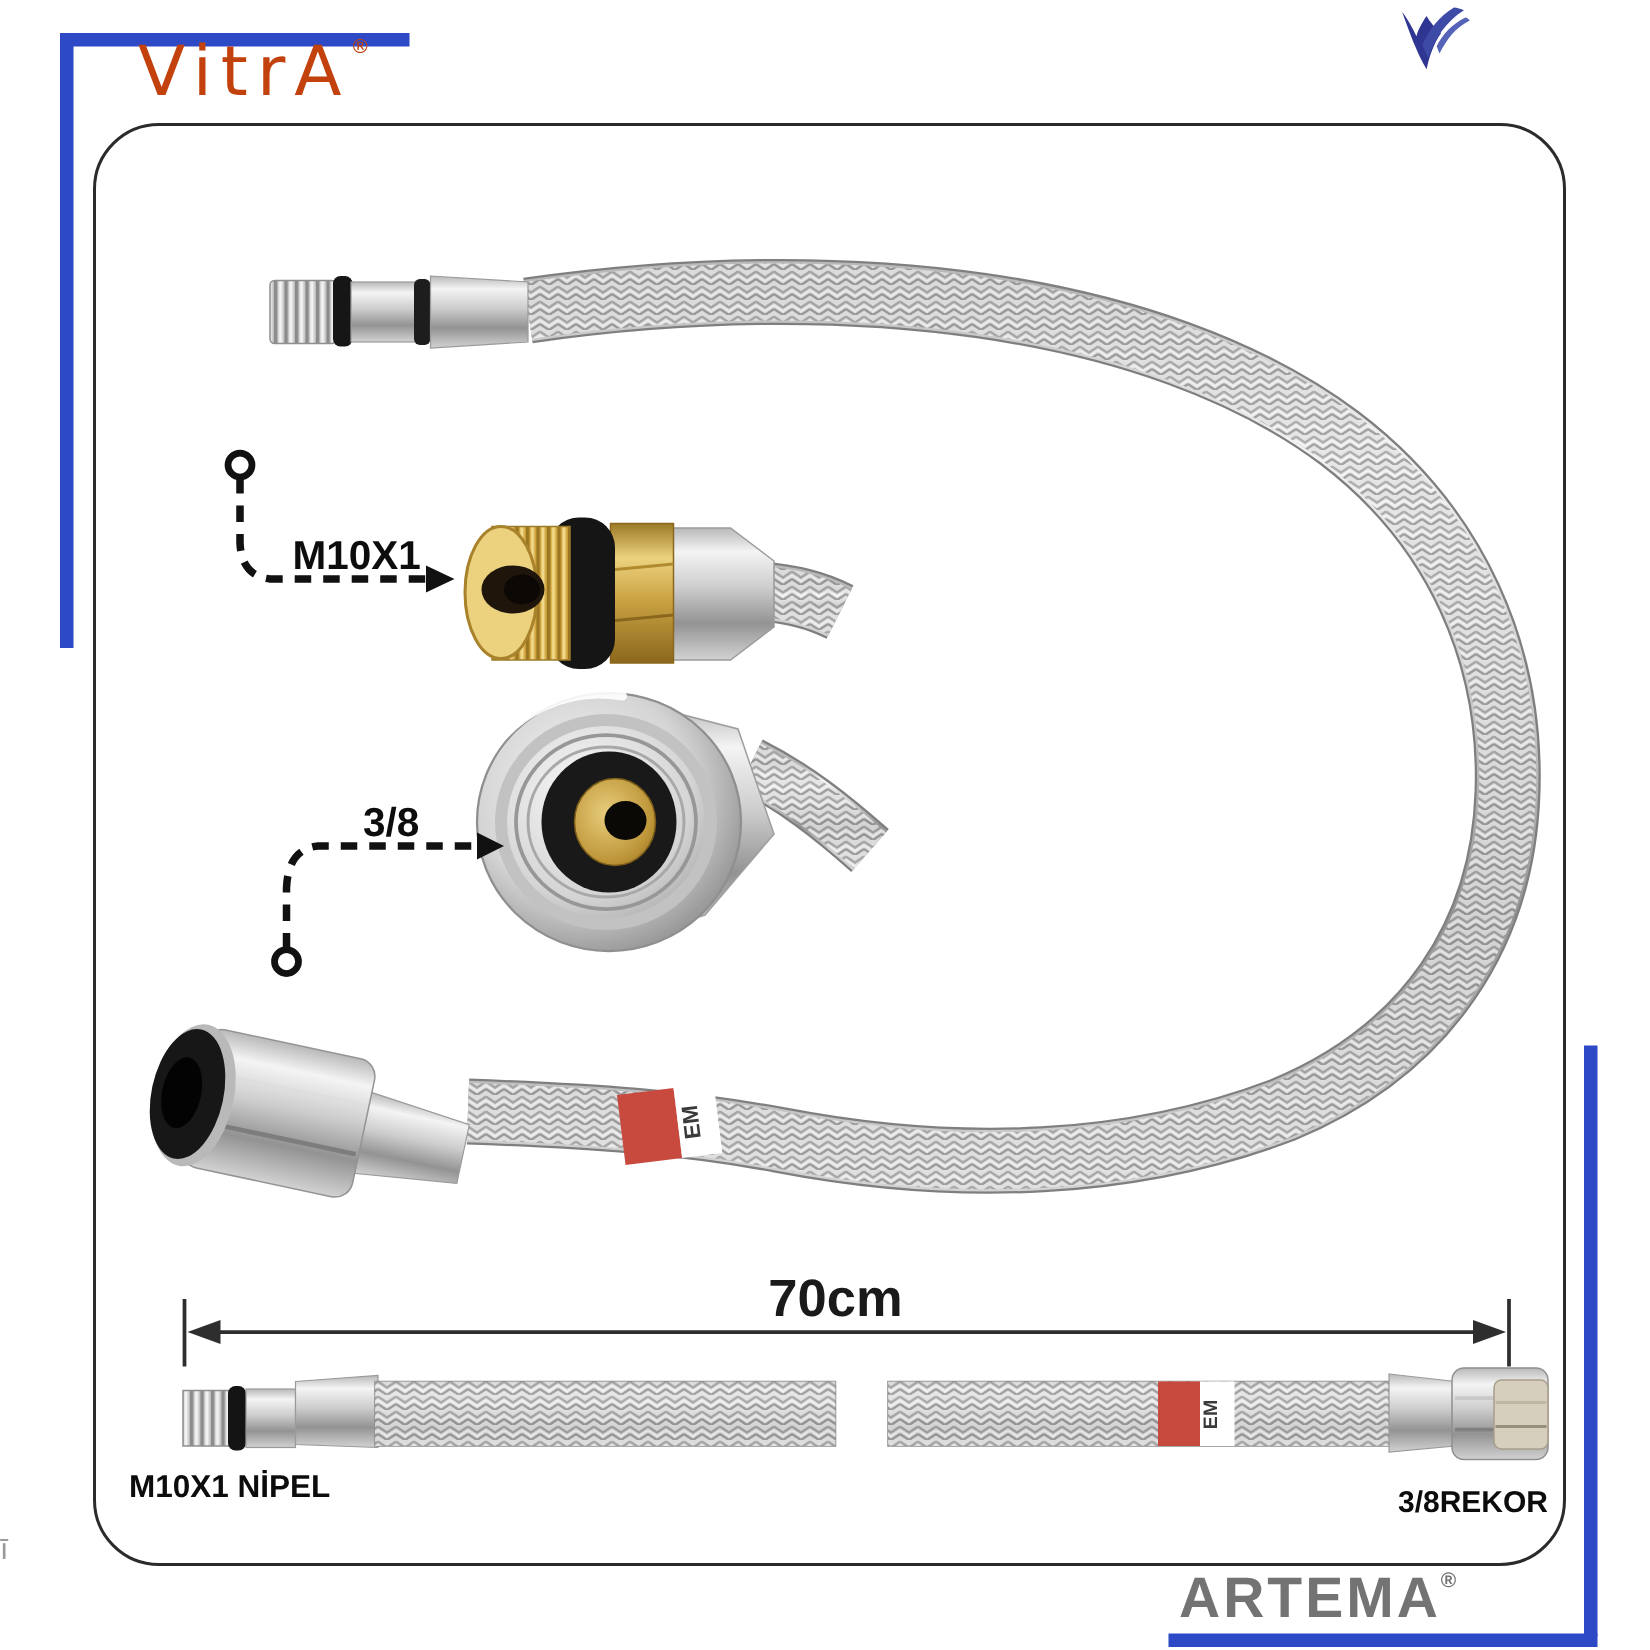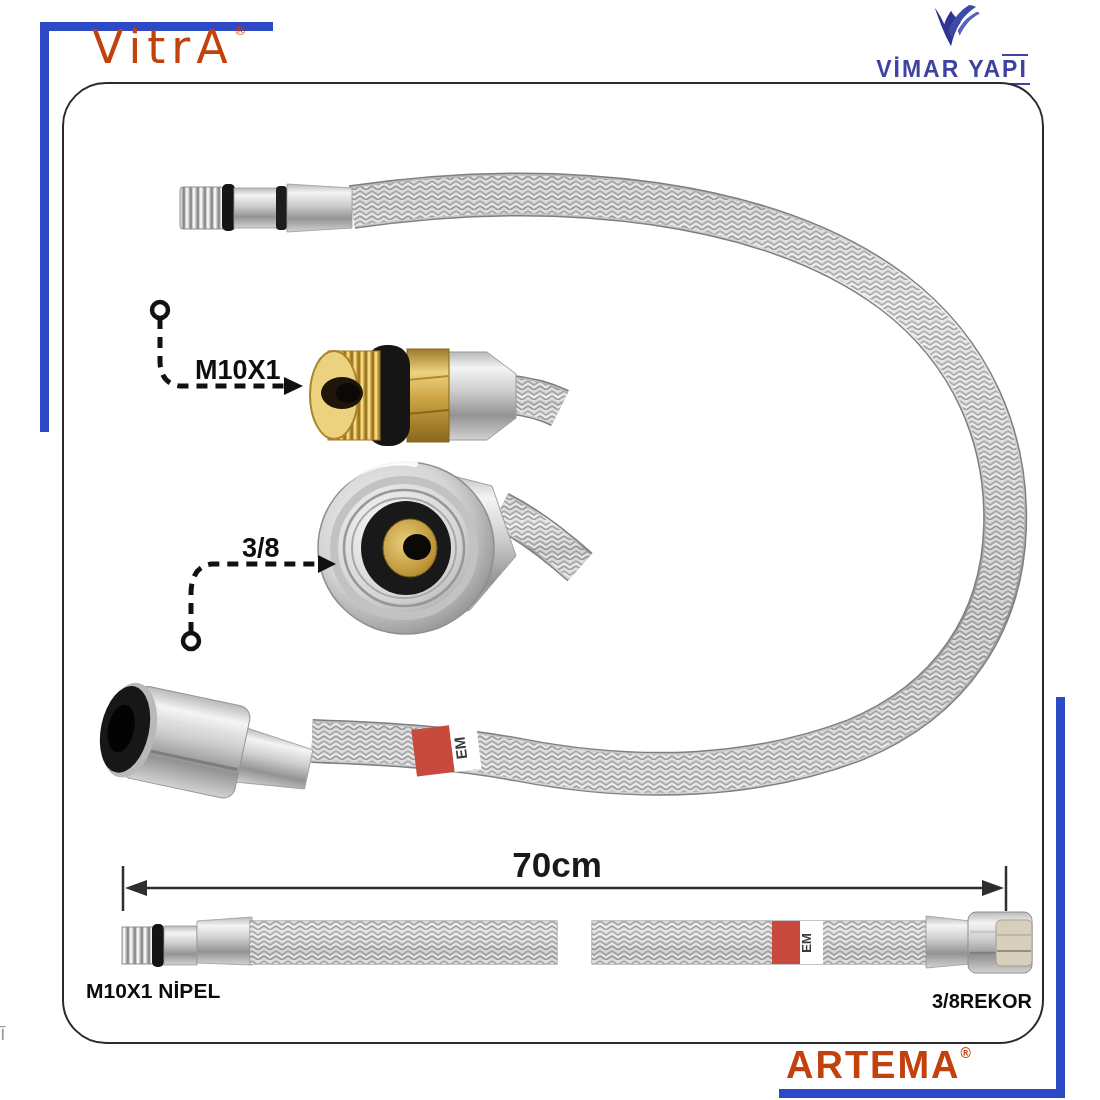--- a/index.html
+++ b/index.html
@@ -25,21 +25,21 @@
   .vimar-text .over{border-top:2px solid #3c43a1;}
   
   .panel{
     position:absolute;left:62px;top:82px;width:982px;height:962px;
     border:2px solid #2b2b2b;border-radius:44px;background:#ffffff;
     box-sizing:border-box;
   }
   .art{position:absolute;left:62px;top:82px;}
   
   .artema{
-    position:absolute;left:786px;top:1046px;color:#c2410c;
+    position:absolute;left:786px;top:1046px;color:#737373;
     font-size:38px;font-weight:bold;letter-spacing:2px;line-height:1;
   }
   .artema .reg{font-size:14px;vertical-align:20px;letter-spacing:0;}
   .edge-fragment{
     position:absolute;left:0px;top:1022px;color:#9a9a9a;font-size:20px;
   }
   .blue-dash{position:absolute;left:879px;top:817px;width:11px;height:6px;background:#3547c0;}
 </style>
 </head>
 <body>
@@ -51,23 +51,20 @@
 <div class="blue-dash"></div>
 
 <div class="vitra"><span>VitrA</span><span class="reg">®</span></div>
 
 <div class="vimar">
   <svg width="64" height="48" viewBox="0 0 64 50">
     <path d="M14 4 C19 18 24 32 31 44 C33 35 36 26 41 19 C37 15 33 11 31 7 C27 13 25 17 24 21 C21 15 18 9 14 4 Z" fill="#2f3692"></path>
     <path d="M50 1 C40 7 33 16 28 27 L32 36 C37 23 44 11 57 3 C55 2 52 1 50 1 Z" fill="#3d4aa6"></path>
     <path d="M58 8 C48 13 42 20 38 28 L40 33 C45 23 51 15 61 10 C60 9 59 8 58 8 Z" fill="#5563b8"></path>
   </svg>
-  <div>
-    <span class="vimar-text"><span>VİMAR YA</span><span class="over">PI</span></span>
-  </div>
 </div>
 
 <div class="panel"></div>
 
 <svg class="art" width="982" height="962" viewBox="62 82 982 962">
   <defs>
     <linearGradient id="metalV" x1="0" y1="0" x2="0" y2="1">
       <stop offset="0" stop-color="#b9b9b9"></stop>
         <stop offset="0.18" stop-color="#f4f4f4"></stop>
       <stop offset="0.45" stop-color="#cdcdcd"></stop>

